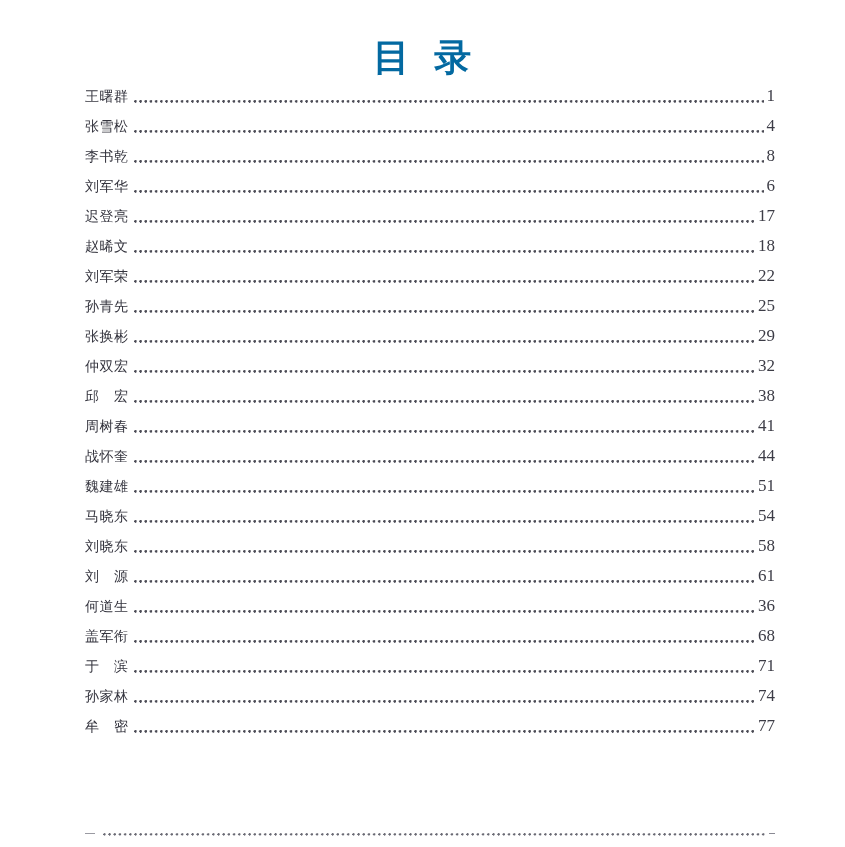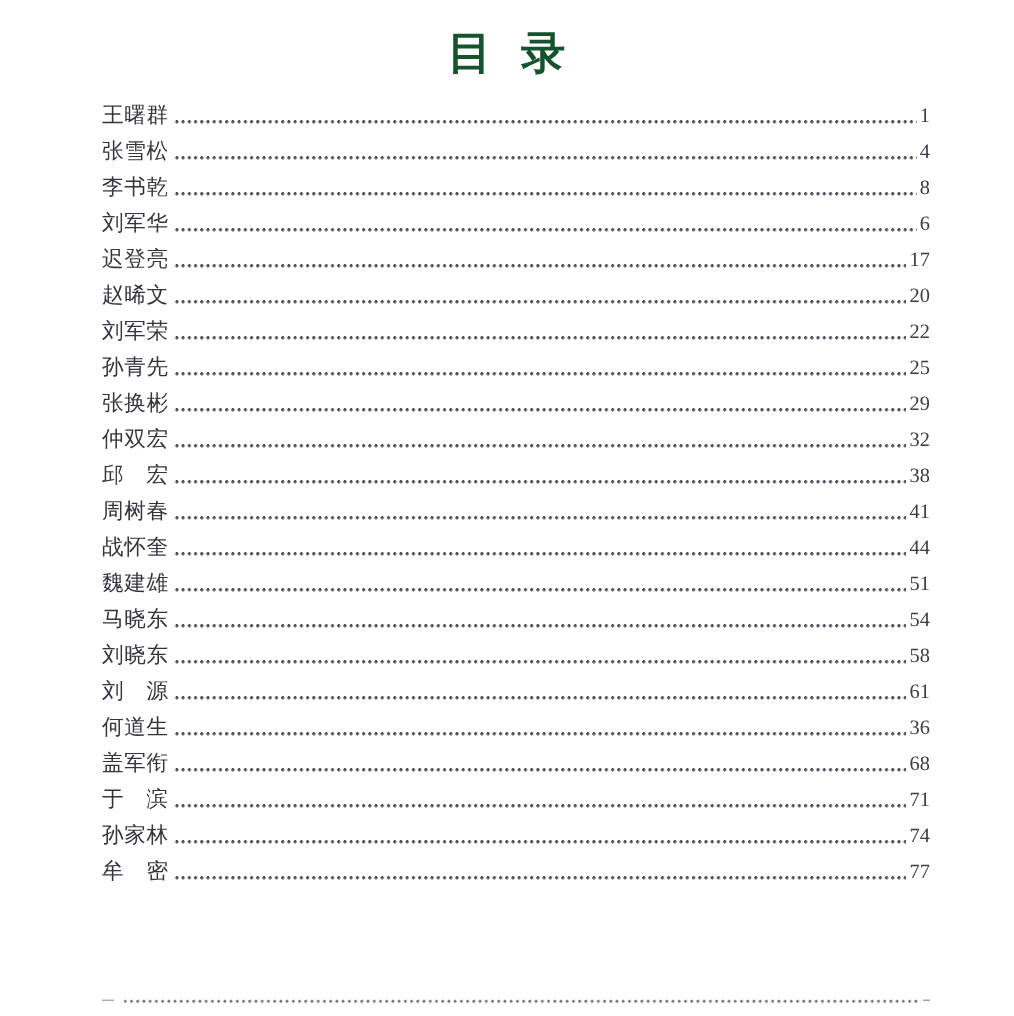--- a/index.html
+++ b/index.html
@@ -9,44 +9,44 @@
   }
   .page {
     position: relative;
     width: 845px;
     height: 847px;
     background: #ffffff;
     overflow: hidden;
     font-family: "Liberation Serif", "DejaVu Serif", serif;
   }
   .doc-title {
-    margin-top: 25px;
+    margin-top: 37px;
     height: 42px;
     line-height: 42px;
     text-align: center;
     font-size: 37px;
     font-weight: bold;
-    color: #14532d;
+    color: #0369a1;
     word-spacing: 13px;
     letter-spacing: 1px;
   }
   .toc-list {
     position: absolute;
     top: 81px;
     left: 85px;
     width: 690px;
   }
   .toc-row {
     display: flex;
     align-items: baseline;
     height: 30px;
     line-height: 30px;
   }
   .entry-name {
-    font-size: 18px;
+    font-size: 14px;
     color: #34343e;
     letter-spacing: 0.5px;
     white-space: pre;
     flex: 0 0 auto;
   }
   .leader {
     flex: 1 1 auto;
     height: 3px;
     align-self: flex-end;
     margin: 0 3px 8px 5px;
@@ -130,21 +130,21 @@
 
   <div class="toc-row">
     <span class="entry-name">迟登亮</span>
     <span class="leader"></span>
     <span class="entry-page">17</span>
   </div>
 
   <div class="toc-row">
     <span class="entry-name">赵晞文</span>
     <span class="leader"></span>
-    <span class="entry-page">20</span>
+    <span class="entry-page">18</span>
   </div>
 
   <div class="toc-row">
     <span class="entry-name">刘军荣</span>
     <span class="leader"></span>
     <span class="entry-page">22</span>
   </div>
 
   <div class="toc-row">
     <span class="entry-name">孙青先</span>

